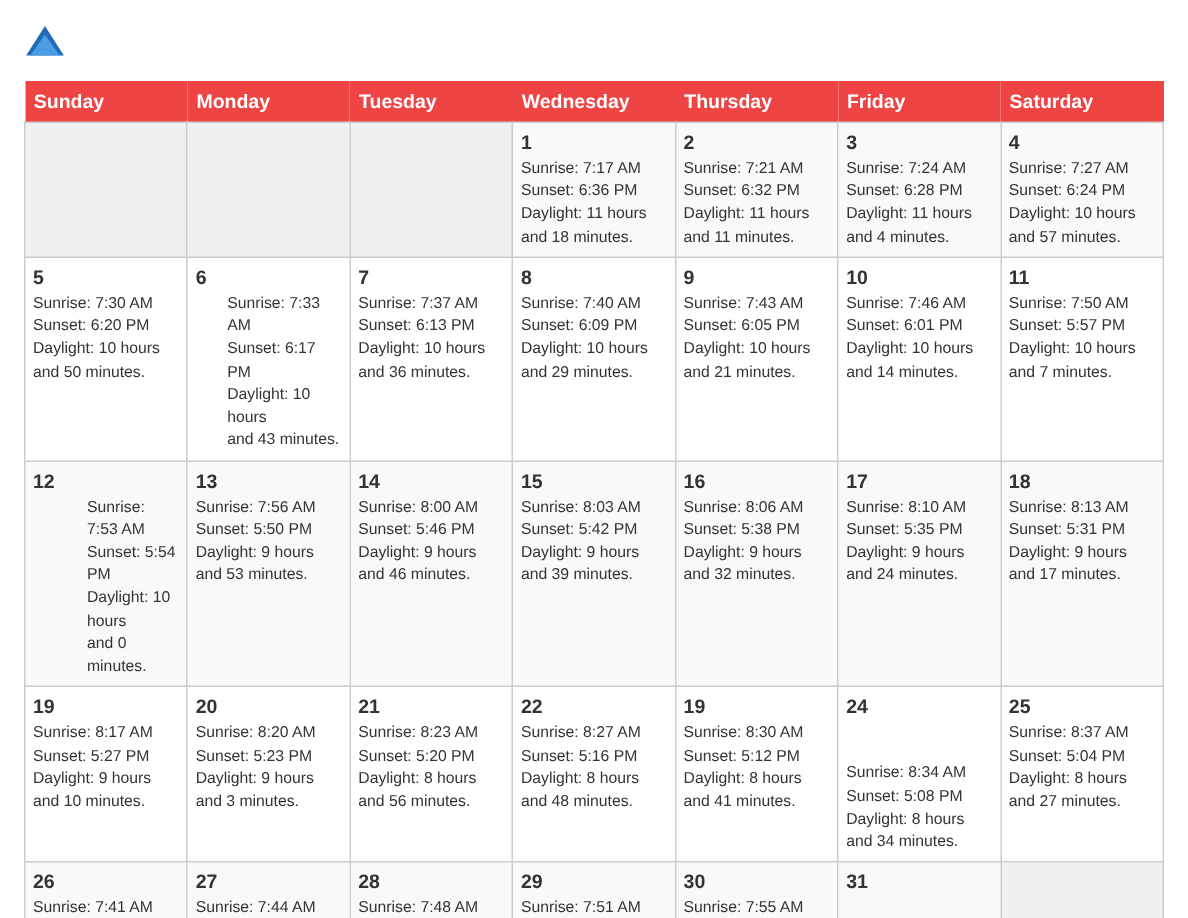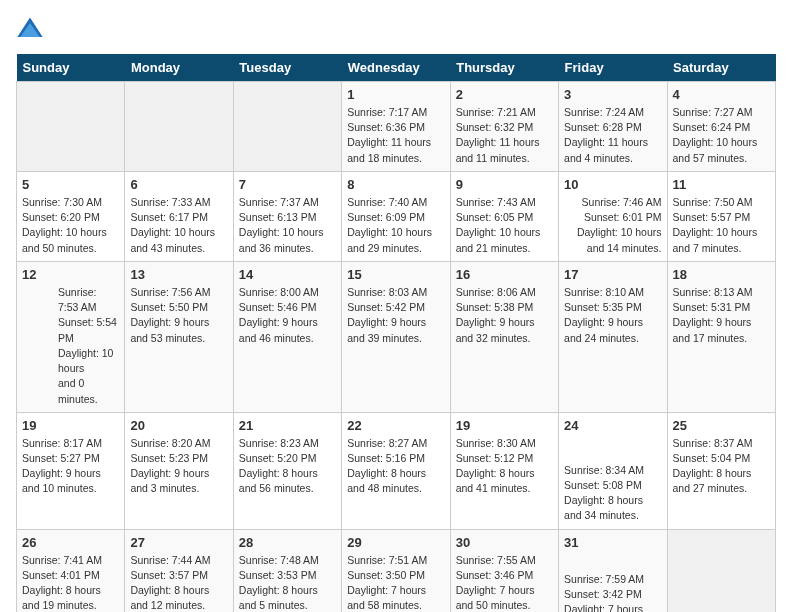--- a/index.html
+++ b/index.html
@@ -29,21 +29,21 @@
     }
     .title-block { text-align: right; }
     .month-title { font-size: 36px; font-weight: normal; color: #333; }
     .location { font-size: 14px; color: #555; }
     table {
       width: 100%;
       border-collapse: collapse;
       table-layout: fixed;
     }
     thead th {
-      background-color: #0c4a6e;
+      background-color: #ef4444;
       color: #fff;
       text-align: left;
       padding: 6px 6px;
       font-size: 13px;
       font-weight: bold;
     }
     tbody td {
       border: 1px solid #ccc;
       vertical-align: top;
       padding: 5px 5px;
@@ -137,21 +137,21 @@
       <tr>
         <td>
           <span class="day-num">5</span>
           <div class="day-info" style="white-space: pre-line;">Sunrise: 7:30 AM
 Sunset: 6:20 PM
 Daylight: 10 hours
 and 50 minutes.</div>
         </td>
         <td>
           <span class="day-num">6</span>
-          <div class="day-info" style="white-space: pre-line;">Sunrise: 7:33 AM
+          <div class="day-info" style="white-space: pre-line; margin-left: 21px;">Sunrise: 7:33 AM
 Sunset: 6:17 PM
 Daylight: 10 hours
 and 43 minutes.</div>
         </td>
         <td>
           <span class="day-num">7</span>
           <div class="day-info" style="white-space: pre-line;">Sunrise: 7:37 AM
 Sunset: 6:13 PM
 Daylight: 10 hours
 and 36 minutes.</div>
@@ -165,21 +165,21 @@
         </td>
         <td>
           <span class="day-num">9</span>
           <div class="day-info" style="white-space: pre-line;">Sunrise: 7:43 AM
 Sunset: 6:05 PM
 Daylight: 10 hours
 and 21 minutes.</div>
         </td>
         <td>
           <span class="day-num">10</span>
-          <div class="day-info" style="white-space: pre-line; text-align: right;">Sunrise: 7:46 AM
+          <div class="day-info" style="white-space: pre-line;">Sunrise: 7:46 AM
 Sunset: 6:01 PM
 Daylight: 10 hours
 and 14 minutes.</div>
         </td>
         <td>
           <span class="day-num">11</span>
           <div class="day-info" style="white-space: pre-line;">Sunrise: 7:50 AM
 Sunset: 5:57 PM
 Daylight: 10 hours
 and 7 minutes.</div>

